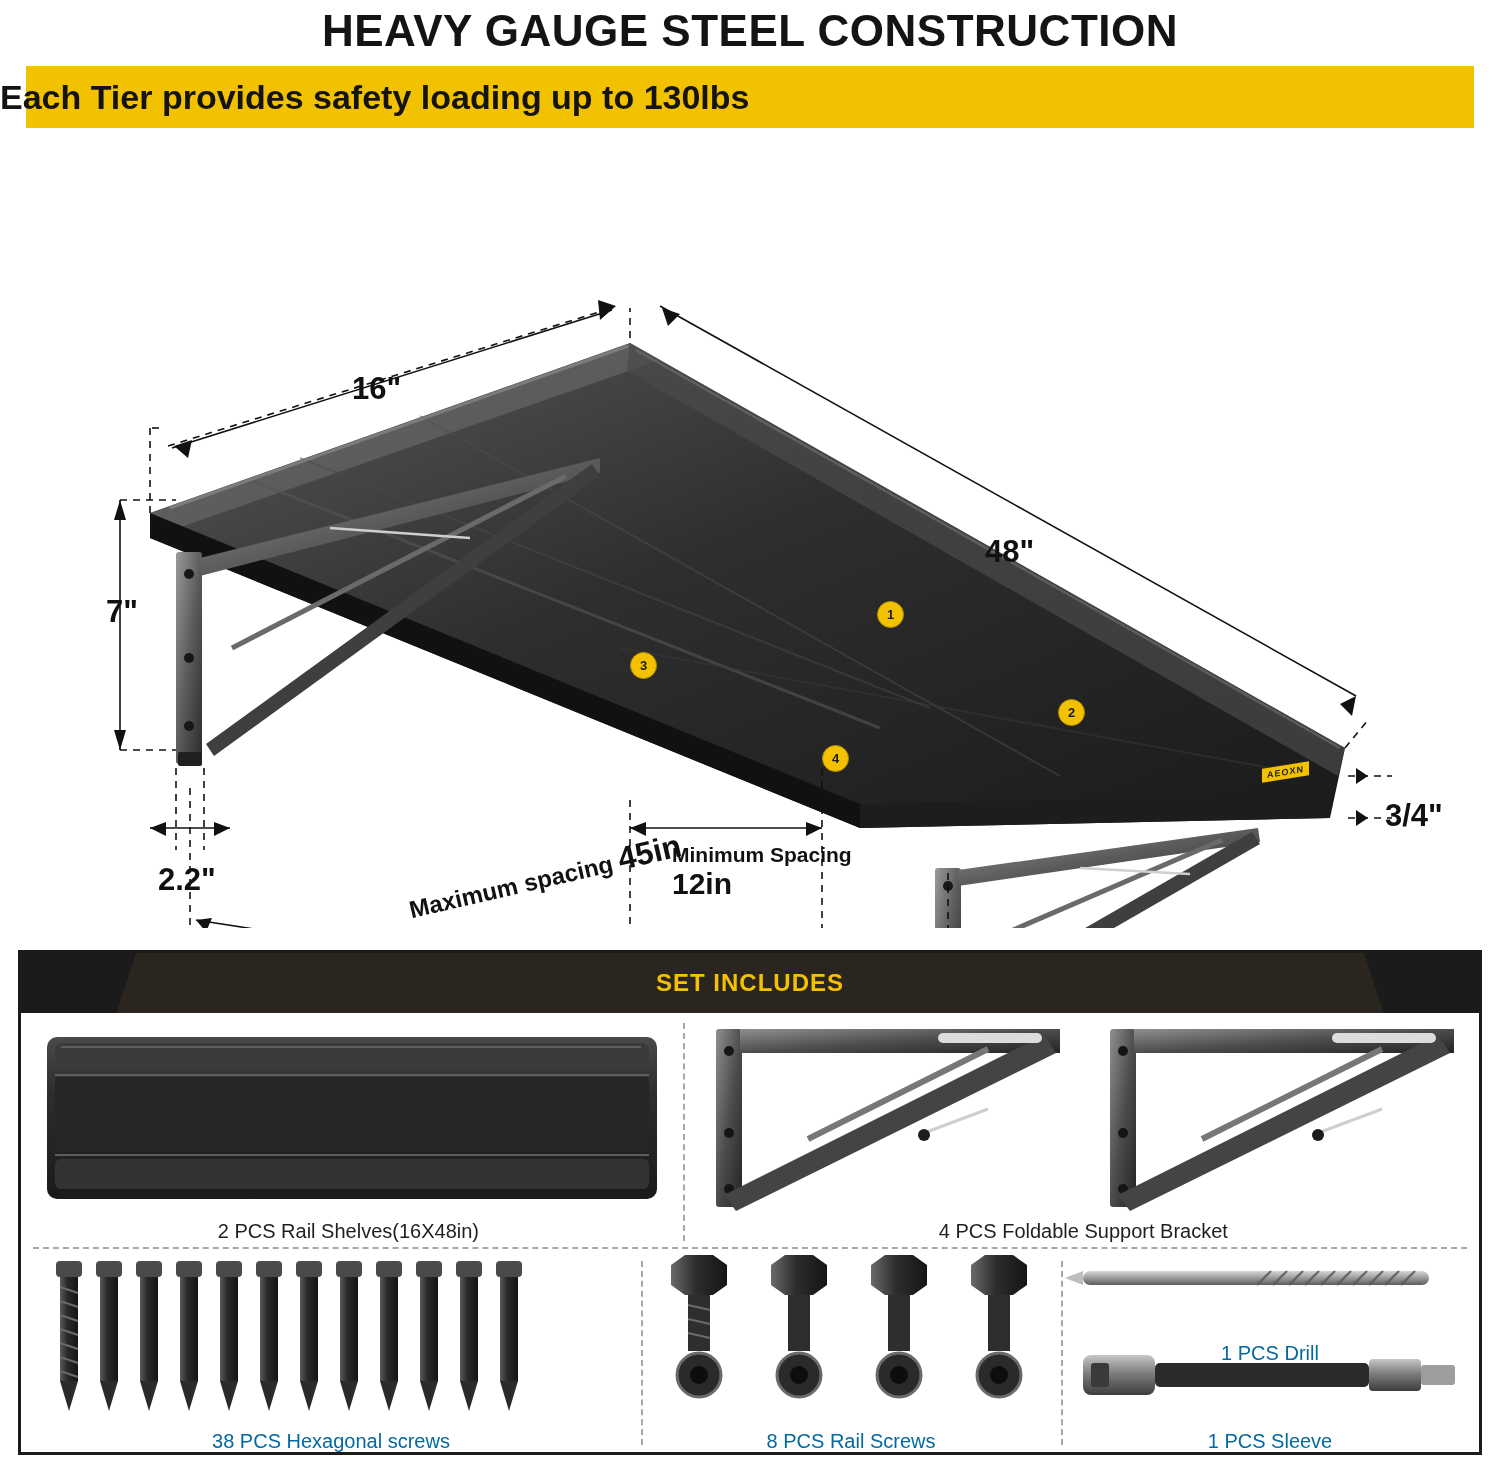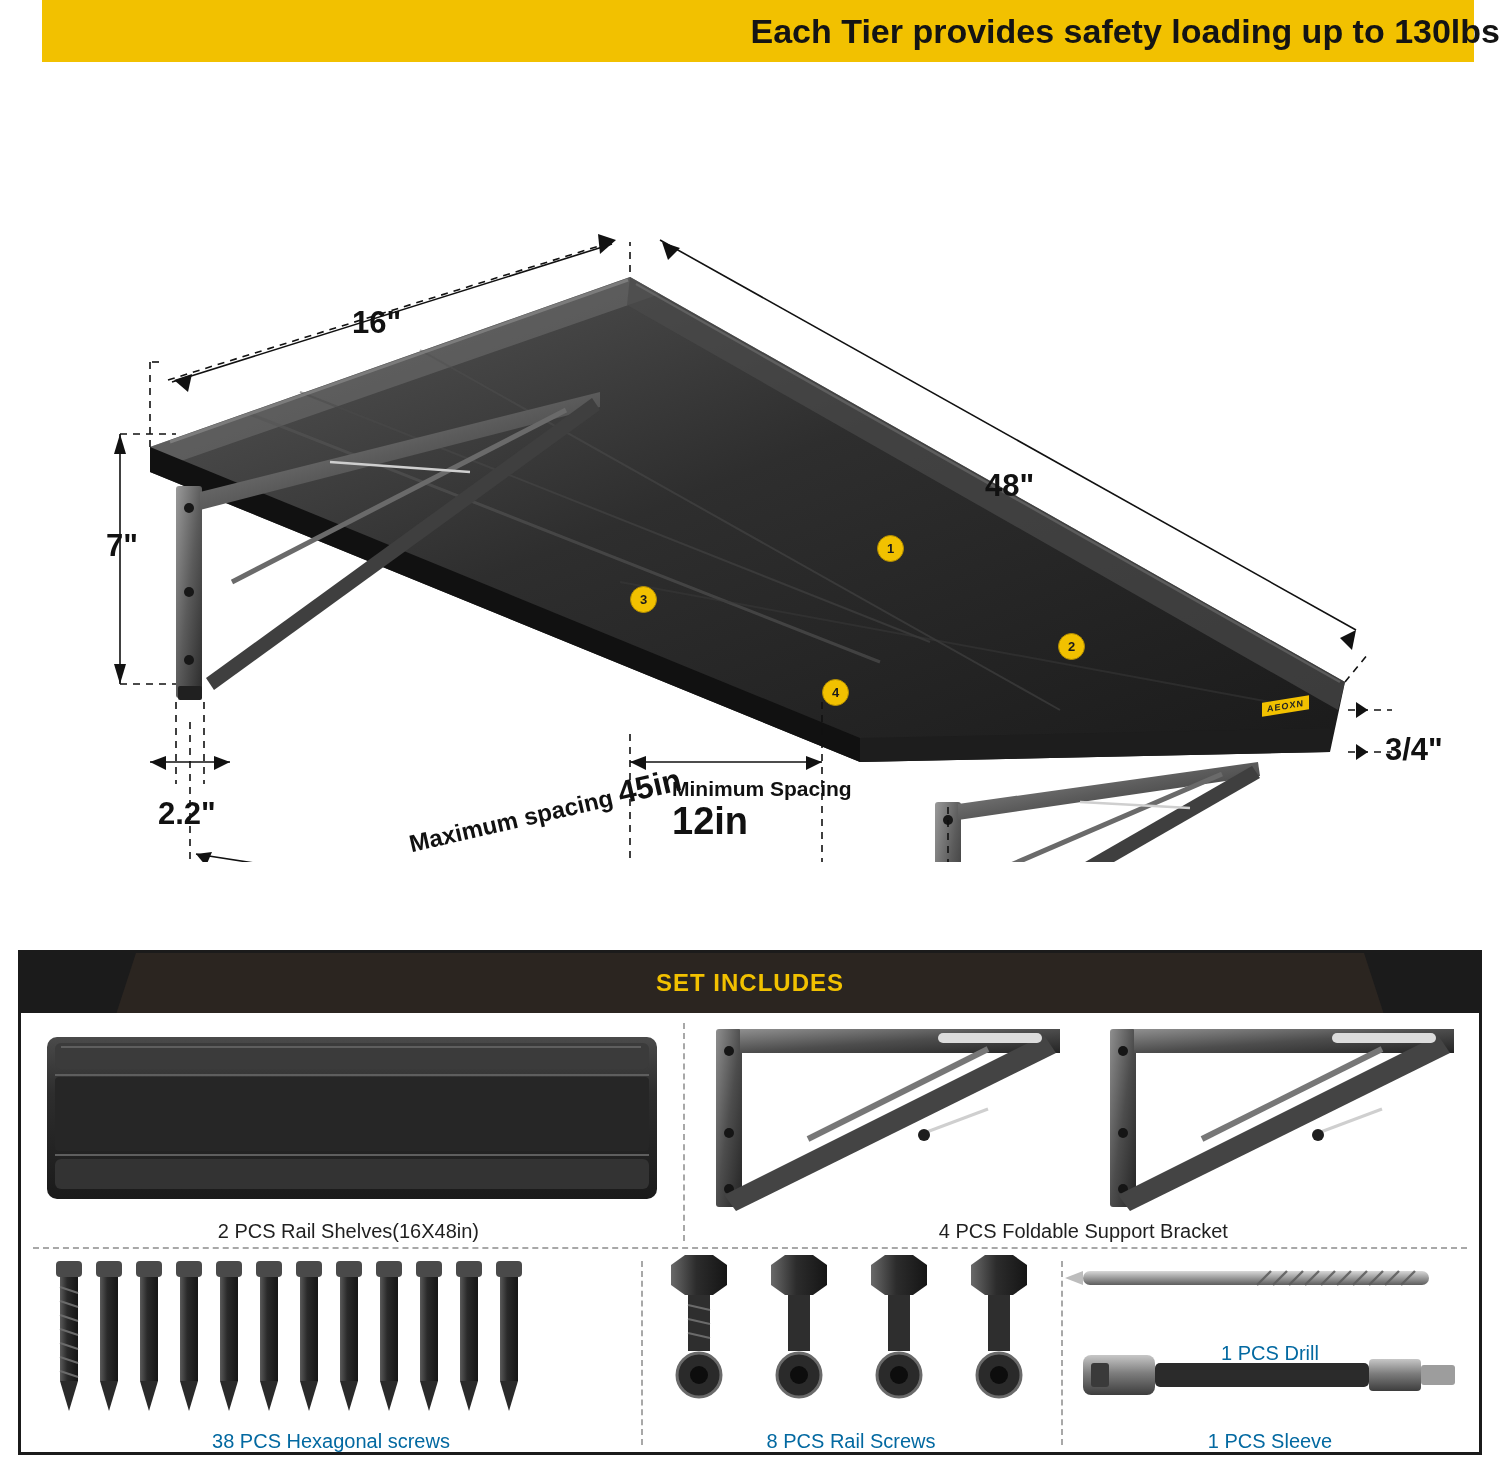--- a/index.html
+++ b/index.html
@@ -18,22 +18,21 @@
     font-weight:bold;
     letter-spacing:0.5px;
     padding:6px 0 10px 0;
     color:#141414;
   }
   .hdr-band{
     position:relative;
     height:62px;
     display:flex;
     align-items:center;
-    justify-content:flex-end;
-    margin-left:16px;
+    justify-content:flex-start;
   }
   .hdr-band .band-bg{
     position:absolute;
     left:0;right:0;top:0;bottom:0;
     background:#F2C100;
   }
   .hdr-band .band-notch-l,
   .hdr-band .band-notch-r{
     position:absolute;top:0;bottom:0;width:26px;background:#ffffff;
   }
@@ -61,21 +60,21 @@
     white-space:nowrap;
   }
   .dim-16{left:352px;top:243px;font-size:31px;}
   .dim-48{left:985px;top:406px;font-size:31px;}
   .dim-7{left:106px;top:466px;font-size:31px;}
   .dim-34{left:1385px;top:670px;font-size:31px;}
   .dim-22{left:158px;top:734px;font-size:31px;}
   .dim-minspace{
     left:672px;top:716px;font-size:21px;text-align:left;line-height:1.05;
   }
-  .dim-minspace b{display:block;font-size:38px;margin-top:2px;}
+  .dim-minspace b{display:block;font-size:30px;margin-top:2px;}
   .dim-maxspace{
     left:405px;top:762px;font-size:24px;
     transform:rotate(-13deg);transform-origin:left top;
   }
   .dim-maxspace b{font-size:32px;}
   .callout{
     position:absolute;
     width:25px;height:25px;border-radius:50%;
     background:#F2C100;
     color:#1a1a1a;
@@ -142,20 +141,21 @@
   .art{position:absolute;left:0;top:0;}
   .cap-b{
     position:absolute;left:0;right:0;bottom:4px;
     text-align:center;font-size:20px;color:#0369a1;
   }
 </style>
 </head>
 <body>
 
 <div>
+  <div class="hdr-title">HEAVY GAUGE STEEL CONSTRUCTION</div>
   <div class="hdr-band">
     <div class="band-bg"></div>
     <div class="band-notch-l"></div>
     <div class="band-notch-r"></div>
     <div class="band-text">Each Tier provides safety loading up to 130lbs</div>
   </div>
 </div>
 
 <div class="diagram">
 

